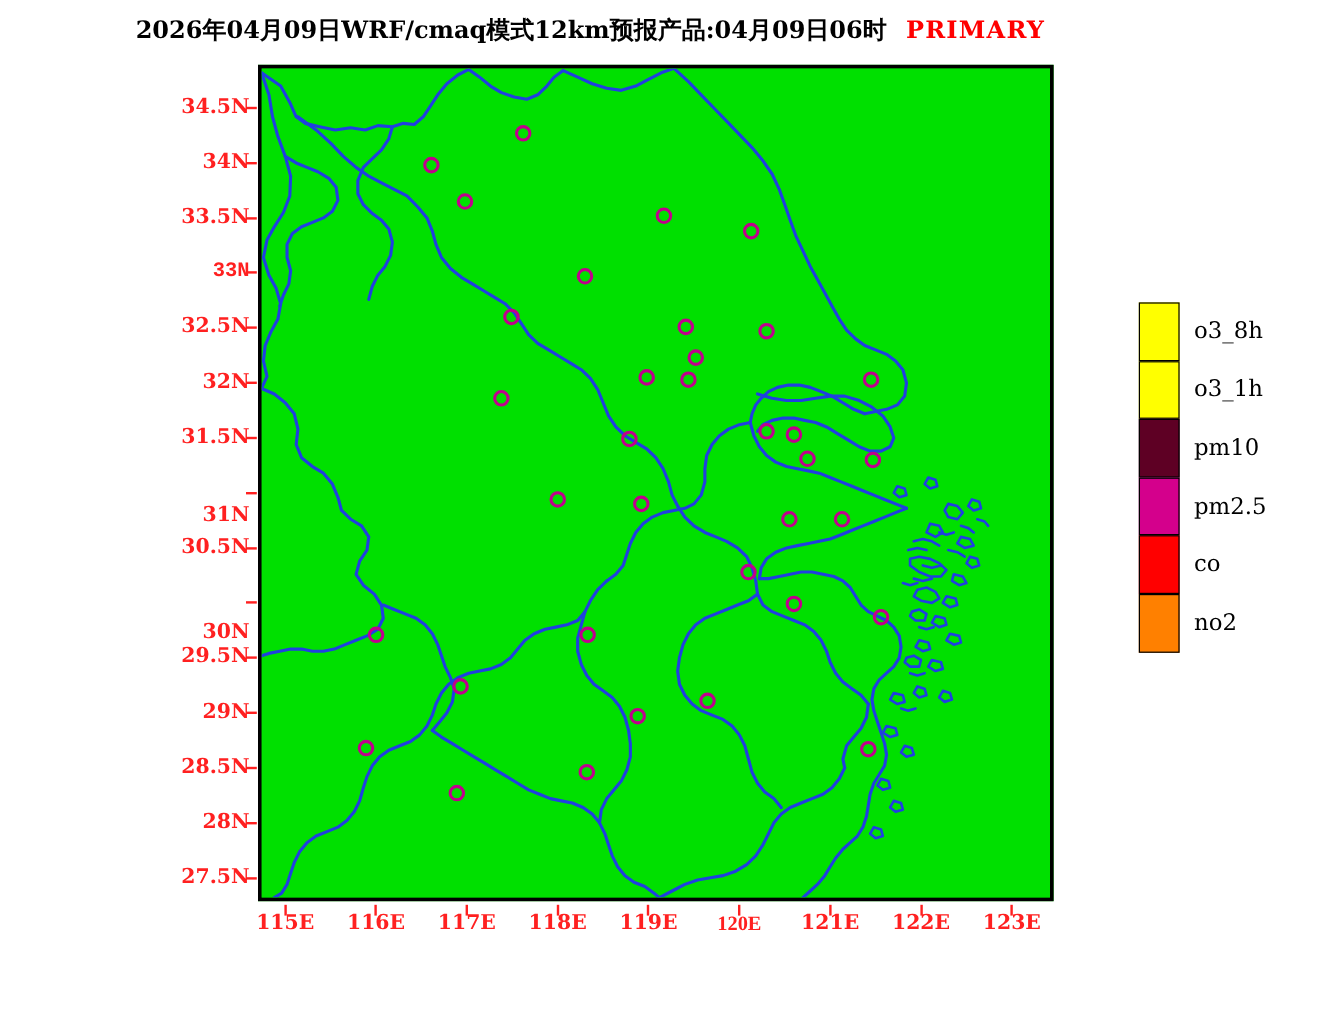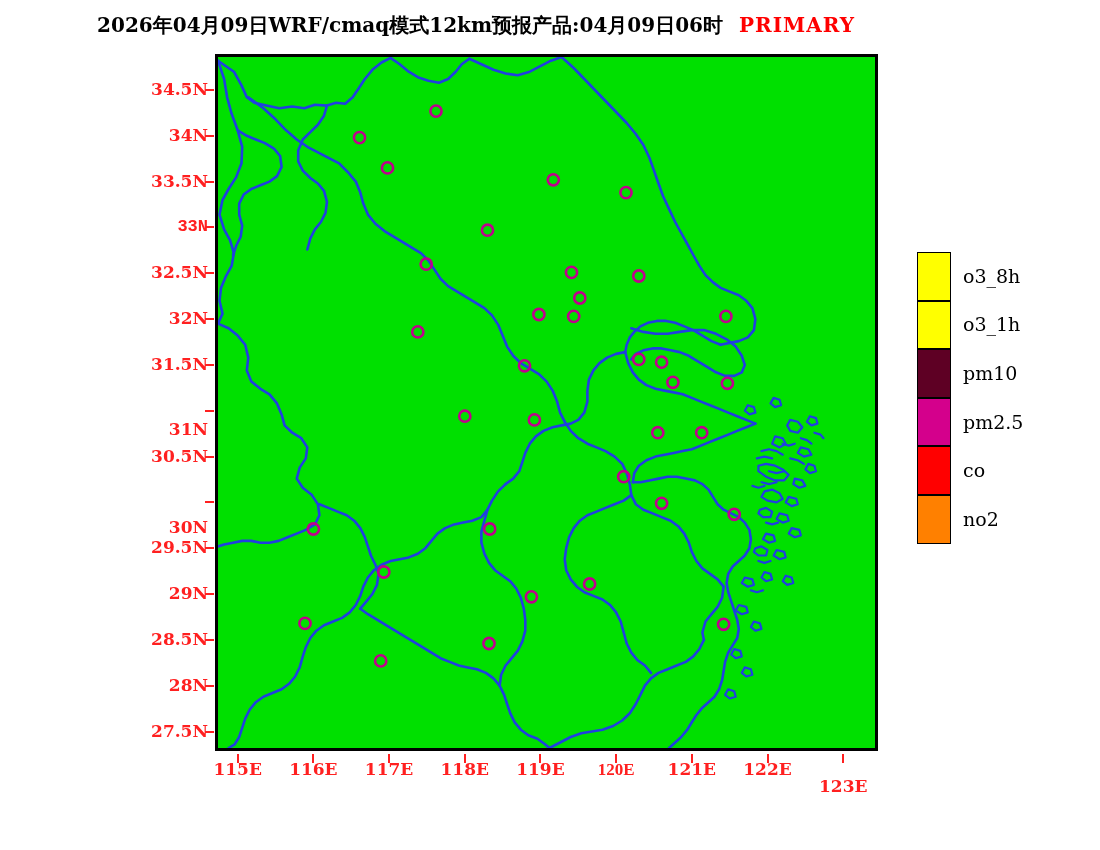--- a/index.html
+++ b/index.html
@@ -13,21 +13,21 @@
   }
   #app {
     position: relative;
     width: 1100px; height: 850px;
     background: #ffffff;
   }
 
   
   #title-bar {
     position: absolute;
-    left: 0; top: 12px;
+    left: 16px; top: 12px;
     width: 952px;
     text-align: center;
     white-space: nowrap;
   }
   #title-main {
     font-family: "DejaVu Serif", "Liberation Serif", serif;
     font-size: 20px;
     font-weight: 700;
     color: #000000;
     letter-spacing: 0px;
@@ -93,21 +93,21 @@
   .tick-mark-x {
     position: absolute;
     top: 754px;
     width: 2px; height: 9px;
     background: #ff2020;
   }
 
   
   #legend {
     position: absolute;
-    left: 917px; top: 252px;
+    left: 949px; top: 252px;
     width: 145px;
     text-align: center;
   }
   .legend-row {
     position: relative;
     height: 48.6px;
     display: flex;
     align-items: center;
   }
   .legend-swatch {
@@ -295,21 +295,21 @@
 
   <div id="xlabels">
       <div class="xtick-label" style="left: 207.68px; top: 761px;">115E</div>
       <div class="xtick-label" style="left: 283.371px; top: 761px;">116E</div>
       <div class="xtick-label" style="left: 359.062px; top: 761px;">117E</div>
       <div class="xtick-label" style="left: 434.753px; top: 761px;">118E</div>
       <div class="xtick-label" style="left: 510.445px; top: 761px;">119E</div>
       <div class="xtick-label" style="left: 586.136px; top: 761px; font-family: Liberation Serif, serif;">120E</div>
       <div class="xtick-label" style="left: 661.827px; top: 761px;">121E</div>
       <div class="xtick-label" style="left: 737.518px; top: 761px;">122E</div>
-      <div class="xtick-label" style="left: 813.21px; top: 761px; margin-top: 17px;">123E</div>
+      <div class="xtick-label" style="left: 813.21px; top: 761px;">123E</div>
     </div>
   <div id="xticks">
       <div class="tick-mark-x" style="left: 236.68px;"></div>
       <div class="tick-mark-x" style="left: 312.371px;"></div>
       <div class="tick-mark-x" style="left: 388.062px;"></div>
       <div class="tick-mark-x" style="left: 463.753px;"></div>
       <div class="tick-mark-x" style="left: 539.445px;"></div>
       <div class="tick-mark-x" style="left: 615.136px;"></div>
       <div class="tick-mark-x" style="left: 690.827px;"></div>
       <div class="tick-mark-x" style="left: 766.518px;"></div>

